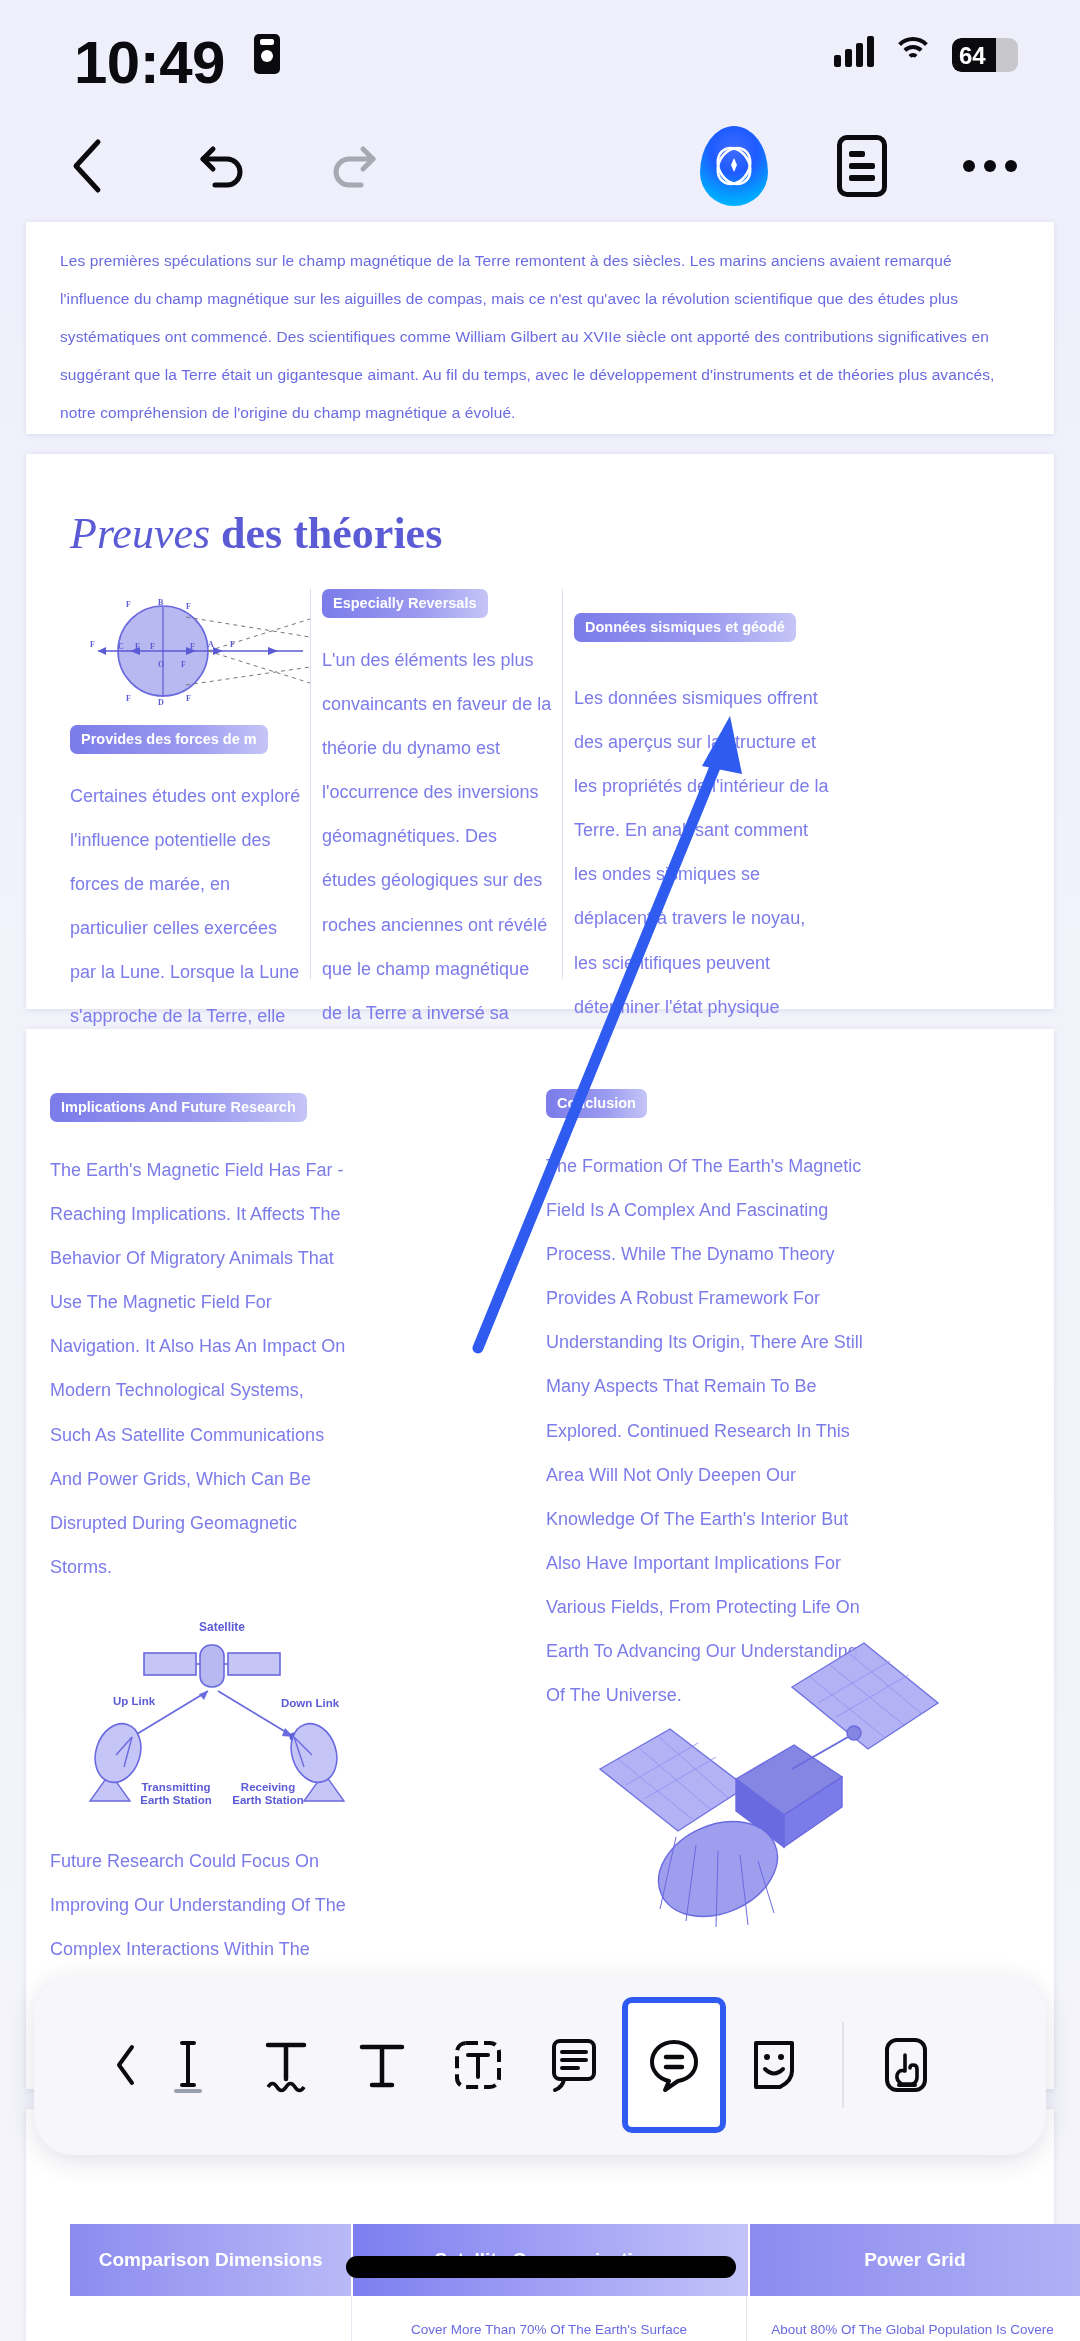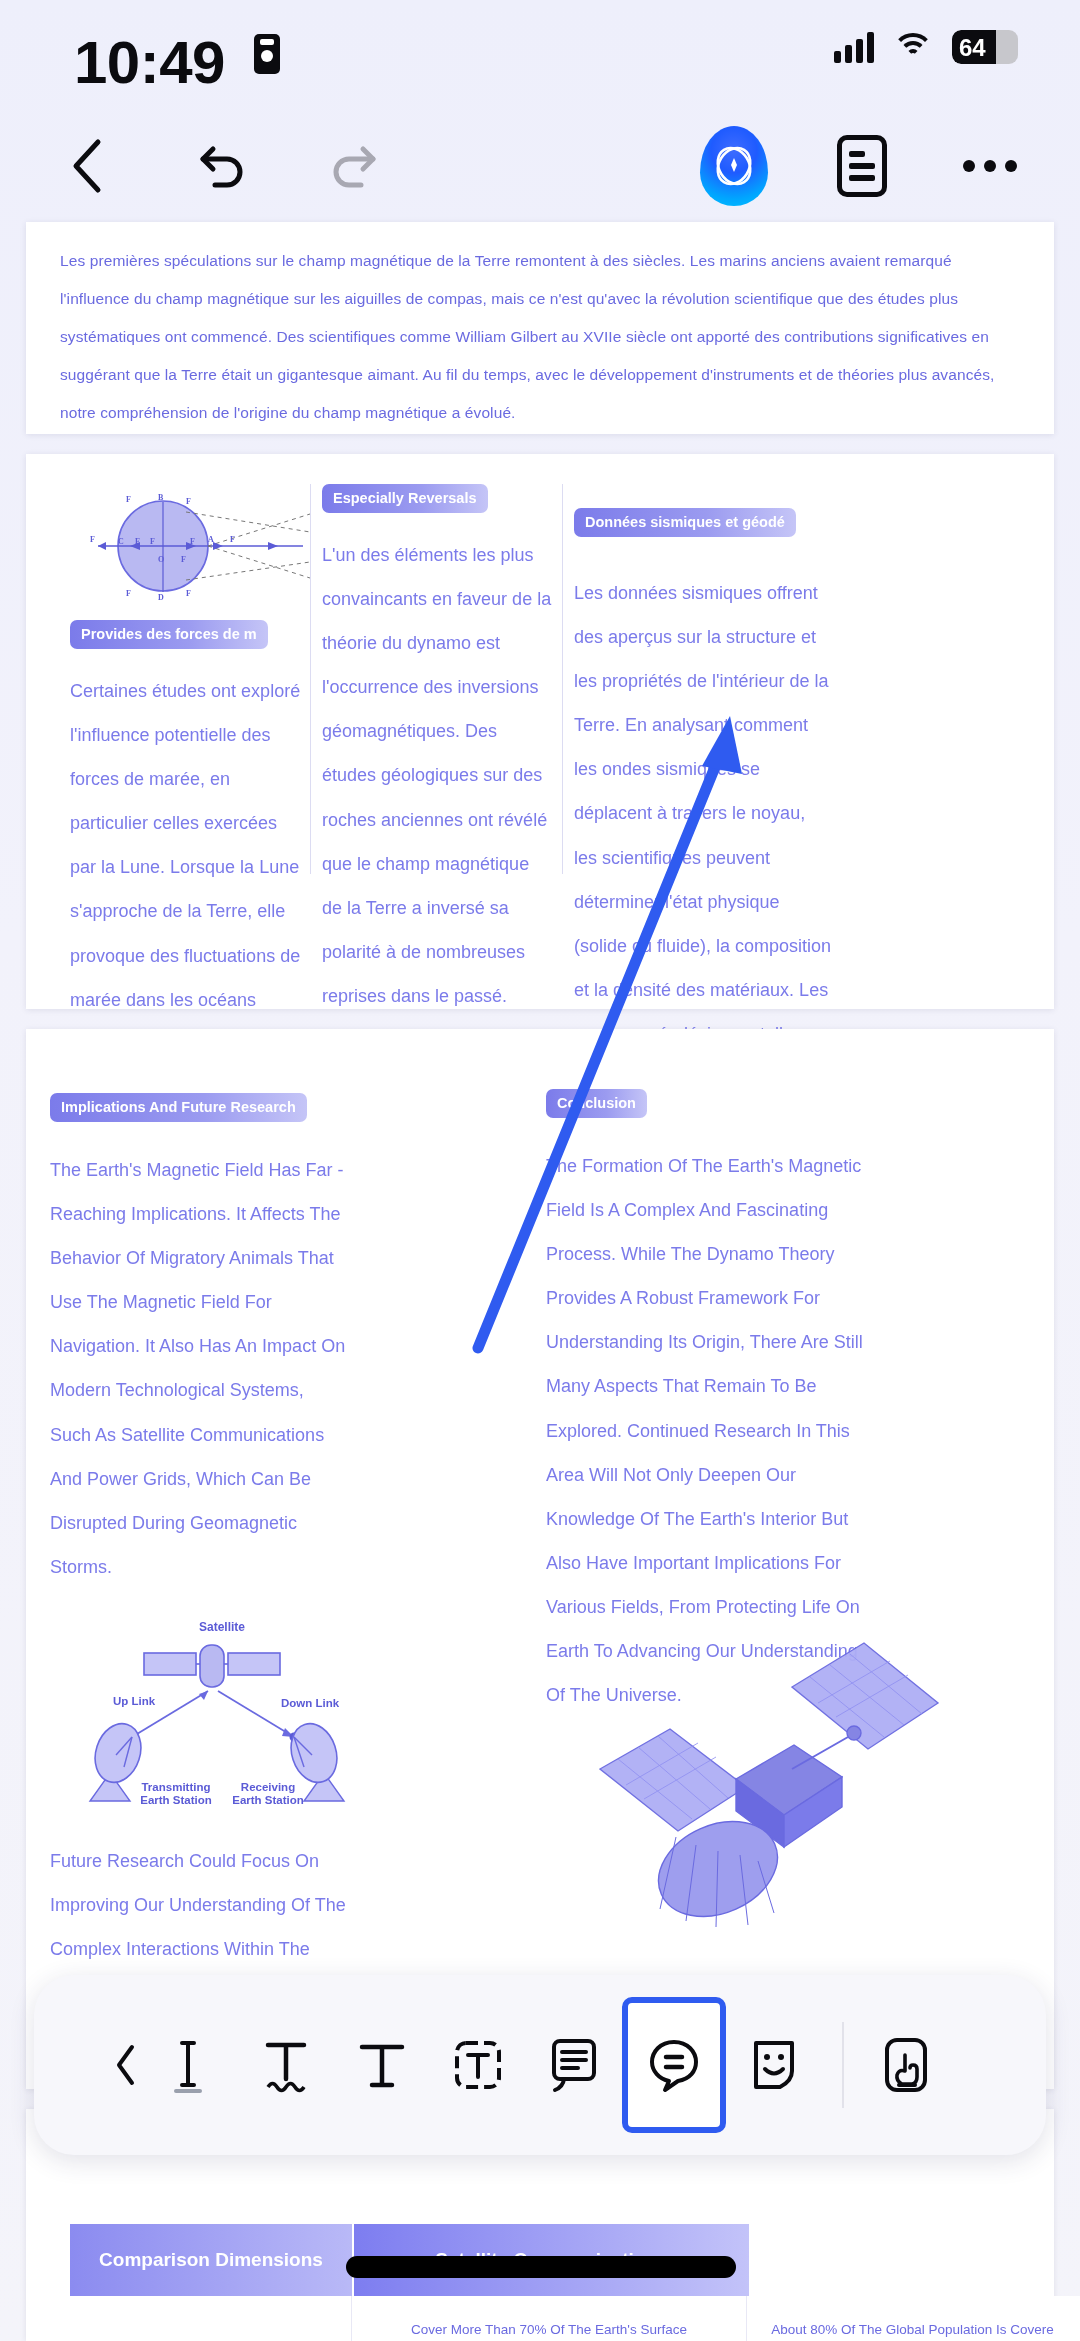--- a/index.html
+++ b/index.html
@@ -27,21 +27,21 @@
   .bars i { display:block; width:7px; background:#0b0b0f; border-radius:2px; }
   .bars i:nth-child(1){height:12px}.bars i:nth-child(2){height:18px}
   .bars i:nth-child(3){height:24px}.bars i:nth-child(4){height:31px}
   .wifi { position:relative; width:42px; height:32px; }
   .wifi span { position:absolute; left:50%; transform:translateX(-50%);
                border:4.5px solid #0b0b0f; border-bottom-color:transparent;
                border-left-color:transparent; border-right-color:transparent; border-radius:50%; }
   .wifi .w1 { width:42px; height:42px; top:2px; }
   .wifi .w2 { width:27px; height:27px; top:10px; }
   .wifi .w3 { width:13px; height:13px; top:18px; }
-  .batt { position:relative; width:66px; height:34px; border-radius:9px; background:#c7c7cc; overflow:hidden; }
+  .batt { position:relative; width:66px; height:34px; border-radius:9px; background:#c7c7cc; overflow:hidden;margin-top:8px; }
   .batt-fill { position:absolute; left:0; top:0; bottom:0; width:66%; background:#0b0b0f; border-radius:9px 0 0 9px; }
   .batt-num { position:absolute; left:7px; top:4px; font-size:24px; font-weight:700; color:#fff; }
 
   
   .toolbar { position:absolute; left:0; top:110px; width:1080px; height:112px; }
   .tb-ico { position:absolute; top:0; height:112px; display:flex; align-items:center; justify-content:center; }
   .chev-back { left:50px; width:72px; }
   .chev-back svg { width:40px; height:56px; }
   .ico-undo { left:178px; width:88px; }
   .ico-redo { left:310px; width:88px; }
@@ -210,20 +210,24 @@
 
   <div class="doc">
 
     <div class="page p1">
       <div class="intro">
         <p>Les premières spéculations sur le champ magnétique de la Terre remontent à des siècles. Les marins anciens avaient remarqué l'influence du champ magnétique sur les aiguilles de compas, mais ce n'est qu'avec la révolution scientifique que des études plus systématiques ont commencé. Des scientifiques comme William Gilbert au XVIIe siècle ont apporté des contributions significatives en suggérant que la Terre était un gigantesque aimant. Au fil du temps, avec le développement d'instruments et de théories plus avancés, notre compréhension de l'origine du champ magnétique a évolué.</p>
       </div>
     </div>
 
     <div class="page p2">
+      <div class="ttl">
+        <i>Preuves</i>
+        <b>des théories</b>
+      </div>
 
       <div class="cols">
         <div class="vdiv" style="left:284px;"></div>
         <div class="vdiv" style="left:536px;"></div>
 
         <div class="col c1">
           <div class="tidal">
             <svg viewBox="0 0 250 118">
               <circle cx="85" cy="62" r="45" fill="#b9b9f2" stroke="#6a6ae0" stroke-width="1.6"></circle>
               <line x1="20" y1="62" x2="225" y2="62" stroke="#5b5bd6" stroke-width="1.4"></line>
@@ -451,20 +455,21 @@
         <path d="M27 20 v16 M27 36 q-6 -2 -8 4 q-1 6 5 9 h10 q5 -1 5 -7 v-8 q0 -4 -4 -4 q-3 0 -3 3" fill="none" stroke="#0b0b0f" stroke-width="3.6" stroke-linecap="round" stroke-linejoin="round"></path>
         <path d="M21 50 h16" stroke="#0b0b0f" stroke-width="4" stroke-linecap="round"></path>
       </svg>
     </div>
   </div>
 
   <div class="tbl">
     <div class="tbl-head">
       <div class="th th1">Comparison Dimensions</div>
       <div class="th th2">Satellite Communications</div>
+      <div class="th th3">Power Grid</div>
     </div>
     <div class="tbl-body">
       <div class="td td1"></div>
       <div class="td td2">Cover More Than 70% Of The Earth's Surface</div>
       <div class="td td3">About 80% Of The Global Population Is Covere</div>
     </div>
   </div>
 
   <div class="homebar"></div>
 

